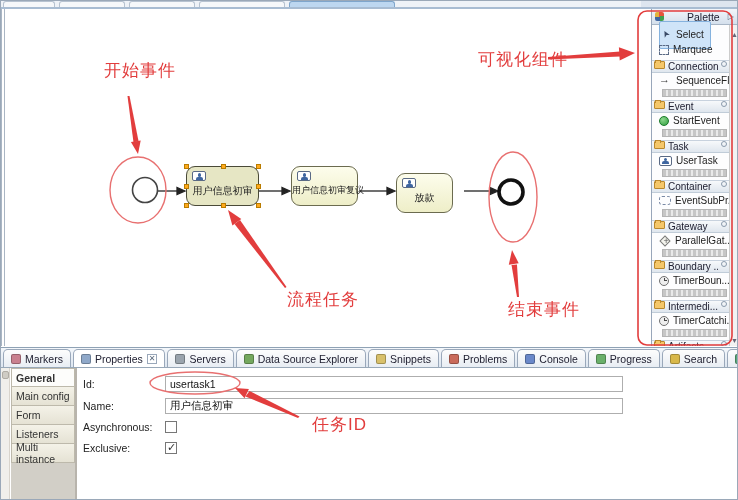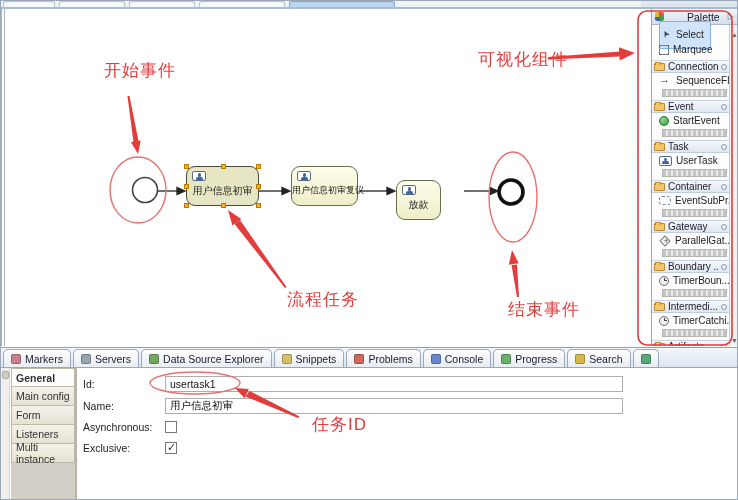--- a/index.html
+++ b/index.html
@@ -41,21 +41,21 @@
                 display:flex; align-items:center; padding:0 3px; gap:3px; }
   .pal-header .ptitle { font-size:10.5px; color:#223; flex:1;padding-left:20px; }
   .pal-collapse { font-size:8px; color:#5a6a7d; }
   .pal-logo { width:9px; height:9px; border-radius:2px;
               background:conic-gradient(#e5533c 0 25%, #3f9e4d 0 50%, #3f66a0 0 75%, #e0b33c 0); }
   .pal-body { position:absolute; left:0; top:16px; right:8px; bottom:0; padding-top:2px; }
   .p-row { height:15px; display:flex; align-items:center; gap:4px; padding-left:7px;
            font-size:10px; color:#222; }
   .p-row .sel-hl { display:flex; align-items:center; gap:4px; padding:0 6px 0 2px; height:28px;
                    background:#cfe4f8; border:1px solid #85b2de; border-radius:2px; }
-  .p-group-h { height:13px; margin-top:3px; display:flex; align-items:center; gap:3px; padding:0 2px;
+  .p-group-h { height:13px; margin-top:3px; display:flex; gap:3px; padding:0 2px;
                background:linear-gradient(#f7f9fb,#dfe6ee); border-top:1px solid #c8d2de;
                border-bottom:1px solid #c0ccd8; font-size:10px; color:#223; }
   .p-group-h .glabel { flex:1; white-space:nowrap; overflow:hidden; }
   .p-gray { height:8px; margin:1px 2px 0 10px;
             background:repeating-linear-gradient(90deg,#c6c6c6 0 3px,#e9e9e9 3px 5px);
             border:1px solid #b4b4b4; }
   .pin-icon { width:6px; height:6px; border:1px solid #8a9aac; border-radius:50%; flex:none; }
   .folder-icon { width:11px; height:8px; background:#f5c76a; border:1px solid #b9882e;
                  border-radius:1px; position:relative; flex:none; }
   .folder-icon::before { content:""; position:absolute; left:0; top:-2px; width:4px; height:2px;
@@ -151,21 +151,21 @@
     <span class="handle" style="left:-3px;top:17px;"></span>
     <span class="handle" style="right:-3px;top:17px;"></span>
     <span class="handle" style="left:-3px;bottom:-3px;"></span>
     <span class="handle" style="left:34px;bottom:-3px;"></span>
     <span class="handle" style="right:-3px;bottom:-3px;"></span>
   </div>
   <div class="task" style="left:290px;top:165px;width:67px;">
     <span class="usericon"></span>
     <span class="tlabel" style="font-size:9px;">用户信息初审复议</span>
   </div>
-  <div class="task" style="left:395px;top:179px;width:45px;">
+  <div class="task" style="left:395px;top:172px;width:57px;">
     <span class="usericon"></span>
     <span class="tlabel">放款</span>
   </div>
 
   <div class="palette">
     <div class="pal-header">
       <span class="pal-logo"></span>
       <span class="ptitle">Palette</span>
       <span class="pal-collapse">▷</span>
     </div>
@@ -261,20 +261,25 @@
     <div class="pal-scroll">
       <span class="up">▲</span>
       <span class="down">▼</span>
     </div>
   </div>
 
   <div class="tabbar" id="tabbar">
       <div class="btab">
         <span class="ticon" style="background: rgb(201, 128, 143);"></span>
         <span>Markers</span>
+      </div>
+      <div class="btab active">
+        <span class="ticon" style="background: rgb(143, 168, 201);"></span>
+        <span>Properties</span>
+        <span class="closex">✕</span>
       </div>
       <div class="btab">
         <span class="ticon" style="background: rgb(154, 164, 173);"></span>
         <span>Servers</span>
       </div>
       <div class="btab">
         <span class="ticon" style="background: rgb(116, 168, 94);"></span>
         <span>Data Source Explorer</span>
       </div>
       <div class="btab">

